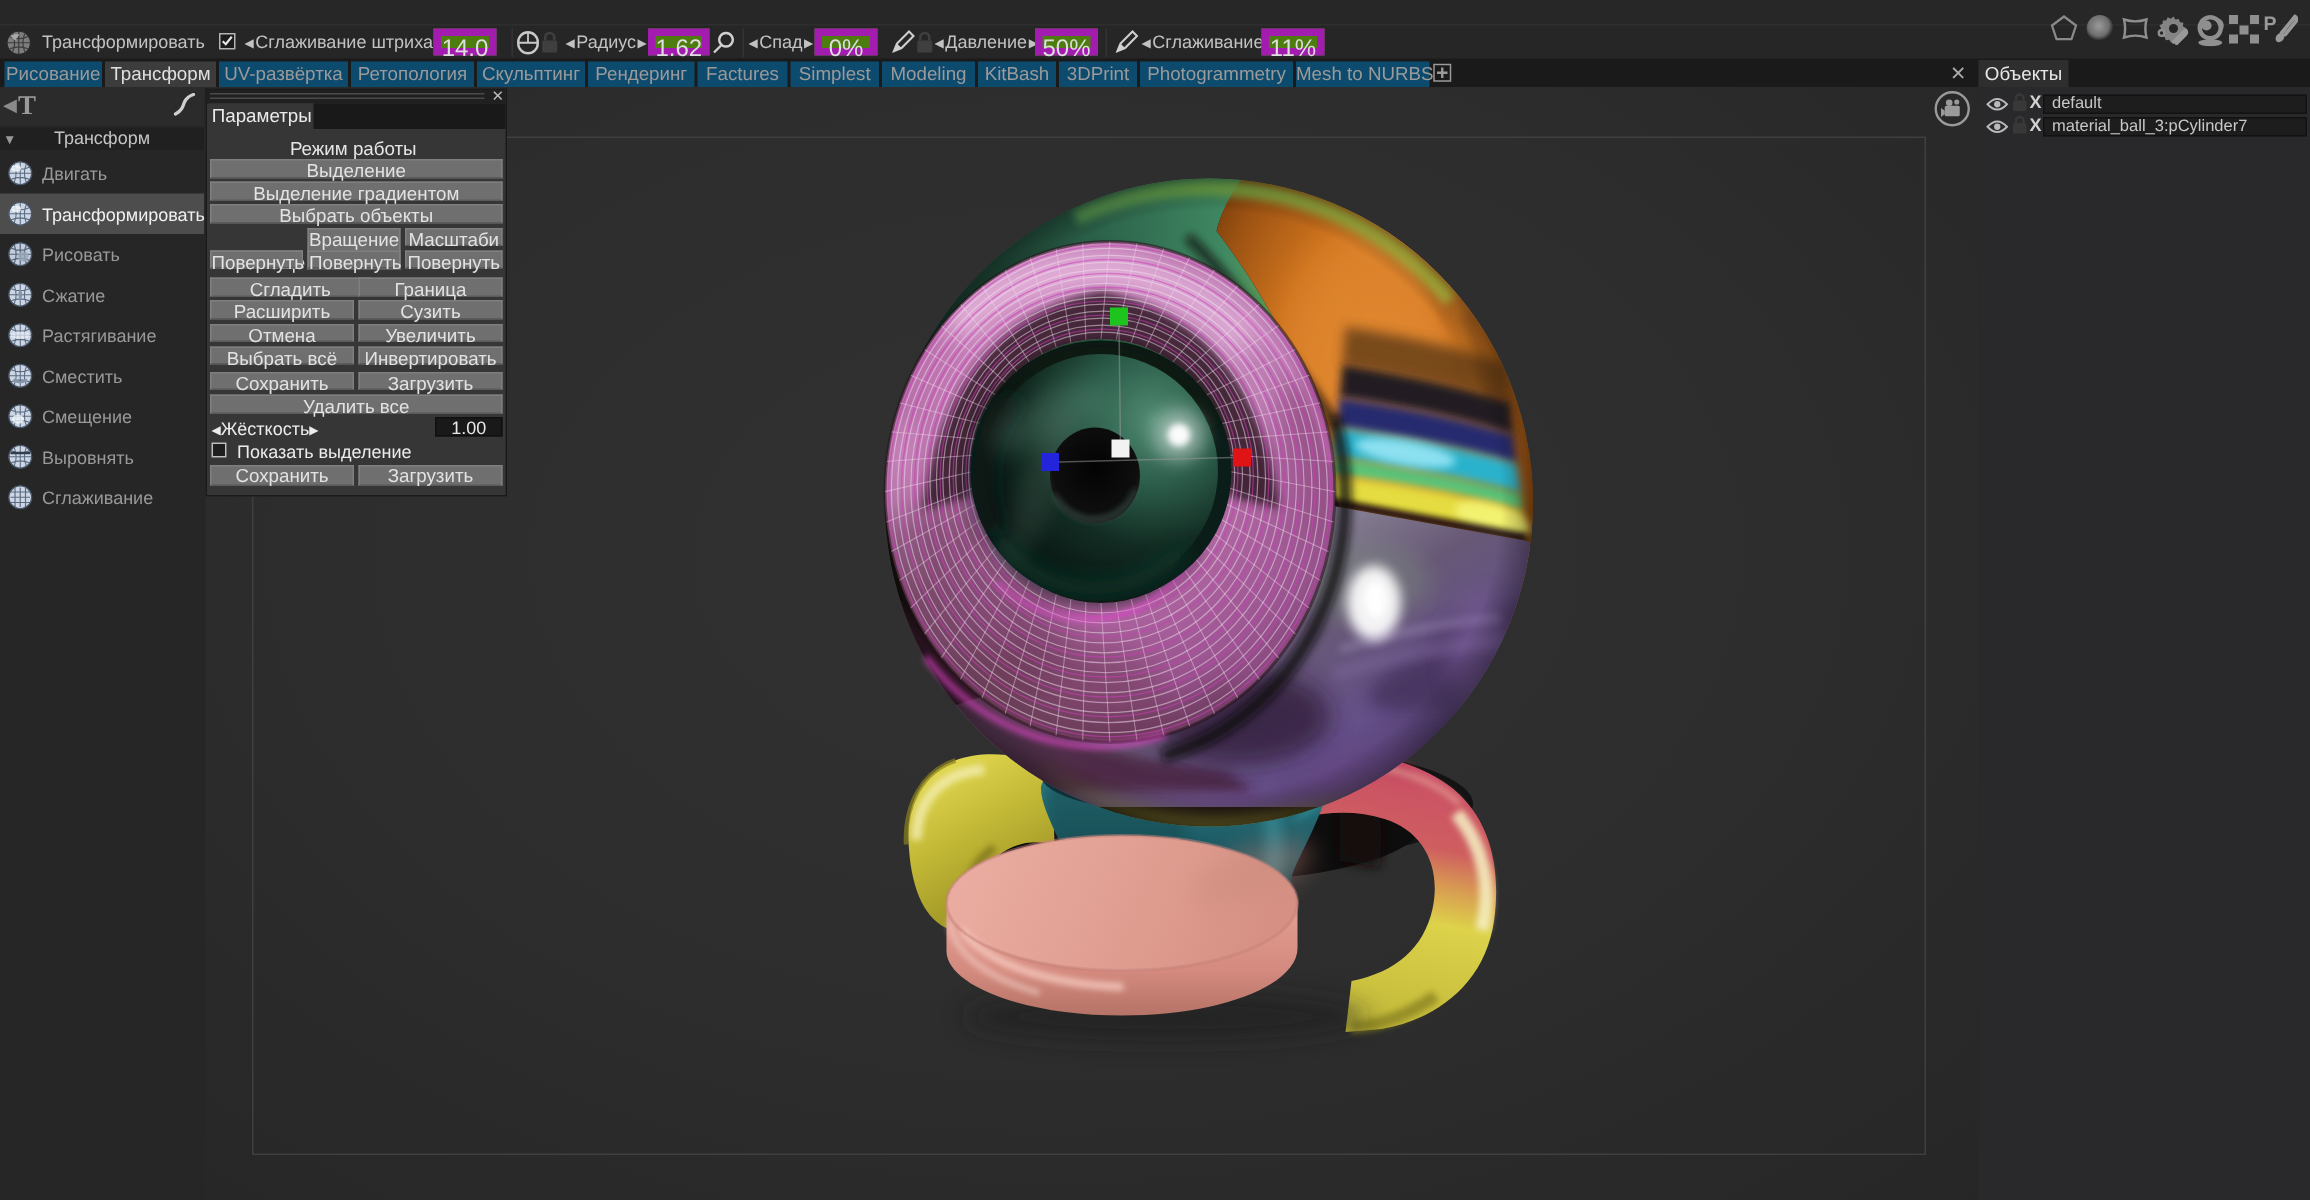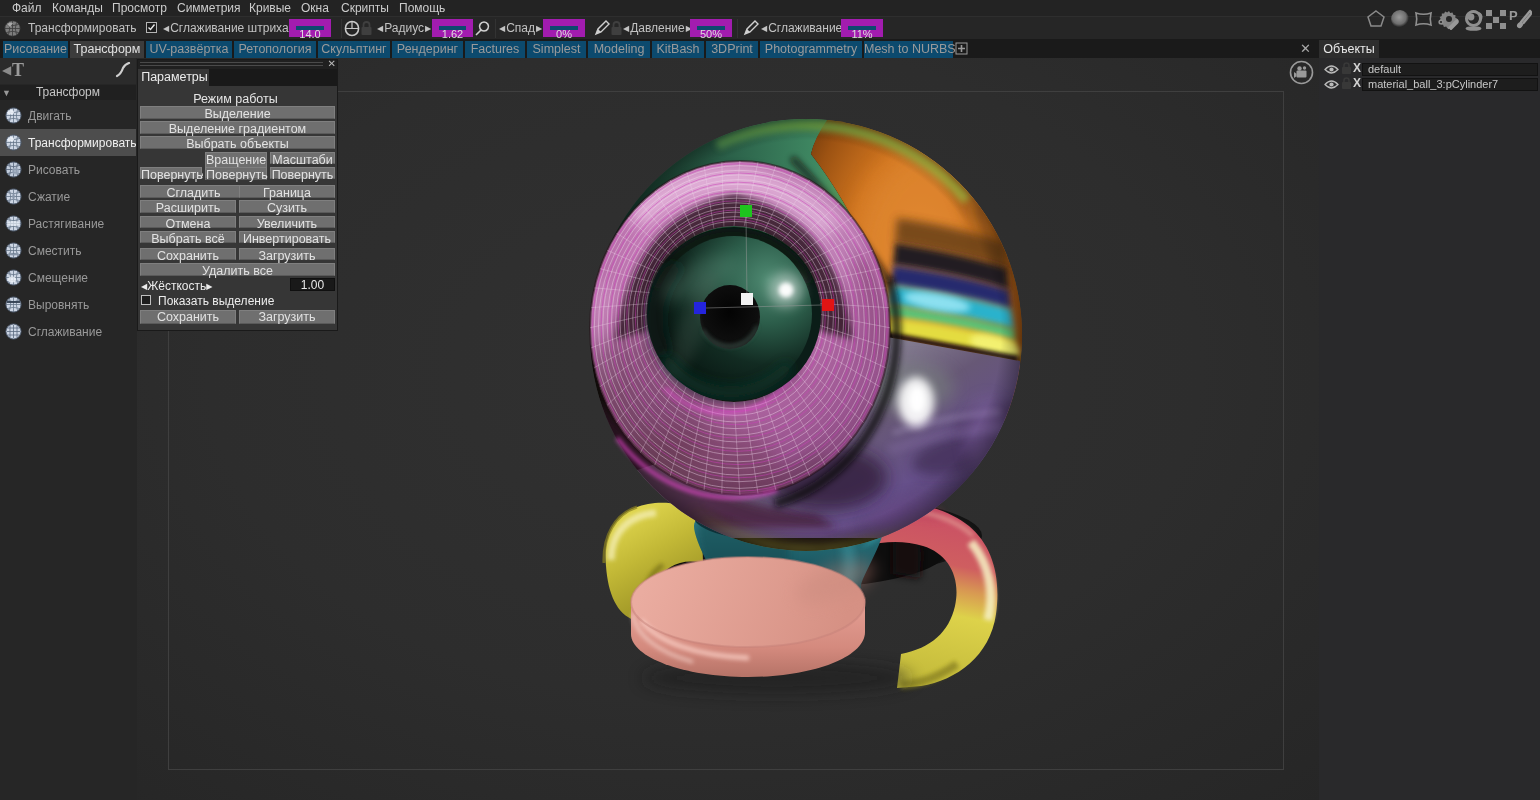--- a/index.html
+++ b/index.html
@@ -9,22 +9,22 @@
 
 
 #menubar { position:absolute; left:0; top:0; width:1540px; height:16px; background:#232323;
   color:#cccccc; font-size:12px; }
 #menubar span { position:absolute; top:1px; }
 
 
 #toolbar { position:absolute; left:0; top:16px; width:1540px; height:23px; background:#262626;
   color:#c2c2c2; font-size:12px; border-top:1px solid #2e2e2e;}
 #toolbar .lbl { position:absolute; top:4px; white-space:nowrap; }
-.valbox { position:absolute; top:2px; height:18px; background:#0c4a6e; border:7px solid #a21caf;
-  color:#dedede; font-size:11px; text-align:center; line-height:17px; }
+.valbox { position:absolute; top:2px; height:18px; background:#4d7c0f; border:5px solid #a21caf;
+  color:#dedede; font-size:16px; text-align:center; line-height:17px; }
 .sep { position:absolute; top:2px; width:1px; height:19px; background:#333; }
 .arrL::before{ content:"◀"; font-size:8px; vertical-align:1px; color:#c2c2c2; padding-right:1px;}
 .arrR::after{ content:"▶"; font-size:8px; vertical-align:1px; color:#c2c2c2; padding-left:1px;}
 
 
 #tabbar { position:absolute; left:0; top:39px; width:1540px; height:19px; background:#1a1a1a; }
 #tabbar .tab { position:absolute; top:2px; height:17px; background:#0c4a6e; color:#9a9a9a;
   font-size:12.5px; text-align:center; line-height:17px; white-space:nowrap; }
 #tabbar .tab.active { background:#3c3c3c; color:#e0e0e0; }
 #tabbar .tabx { position:absolute; top:2px; color:#aaa; font-size:13px; }
@@ -65,30 +65,20 @@
 .plabel { position:absolute; width:195px; text-align:center; color:#e6e6e6; font-size:12.5px; }
 .pbtn { position:absolute; background:#6f6f6f; border:1px solid #7f7f7f; border-bottom-color:#5a5a5a;
   color:#e2e2e2; font-size:12.5px; text-align:center; }
 .pval { position:absolute; background:#191919; border:1px solid #101010; color:#e8e8e8;
   font-size:12px; text-align:center; }
 </style>
 </head>
 <body>
 <div id="app">
 
-  <div id="menubar">
-    <span style="left:12px">Файл</span>
-    <span style="left:52px">Команды</span>
-    <span style="left:112px">Просмотр</span>
-    <span style="left:177px">Симметрия</span>
-    <span style="left:249px">Кривые</span>
-    <span style="left:301px">Окна</span>
-    <span style="left:341px">Скрипты</span>
-    <span style="left:399px">Помощь</span>
-  </div>
 
   <div id="toolbar">
     <svg style="position:absolute;left:4px;top:3px;" width="17" height="17" viewBox="0 0 17 17">
         <circle cx="8.5" cy="8.5" r="7.8" fill="#7d7d7d"></circle>
         <path d="M1,8.5 H16 M8.5,1 V16 M2.5,4.5 Q8.5,7 14.5,4.5 M2.5,12.5 Q8.5,10 14.5,12.5 M4.5,2.5 Q7,8.5 4.5,14.5 M12.5,2.5 Q10,8.5 12.5,14.5" stroke="#3c3c3c" stroke-width="0.8" fill="none"></path>
         <path d="M3,4 Q6,2 9,3 L6,7 Z" fill="#aaa"></path>
         <circle cx="8.5" cy="8.5" r="7.8" fill="none" stroke="#2a2a2a" stroke-width="0.8"></circle>
       </svg>
     <span class="lbl" style="left:28px;">Трансформировать</span>
     <div style="position:absolute;left:146px;top:5px;width:11px;height:11px;background:#1c1c1c;border:1px solid #b5b5b5;">

